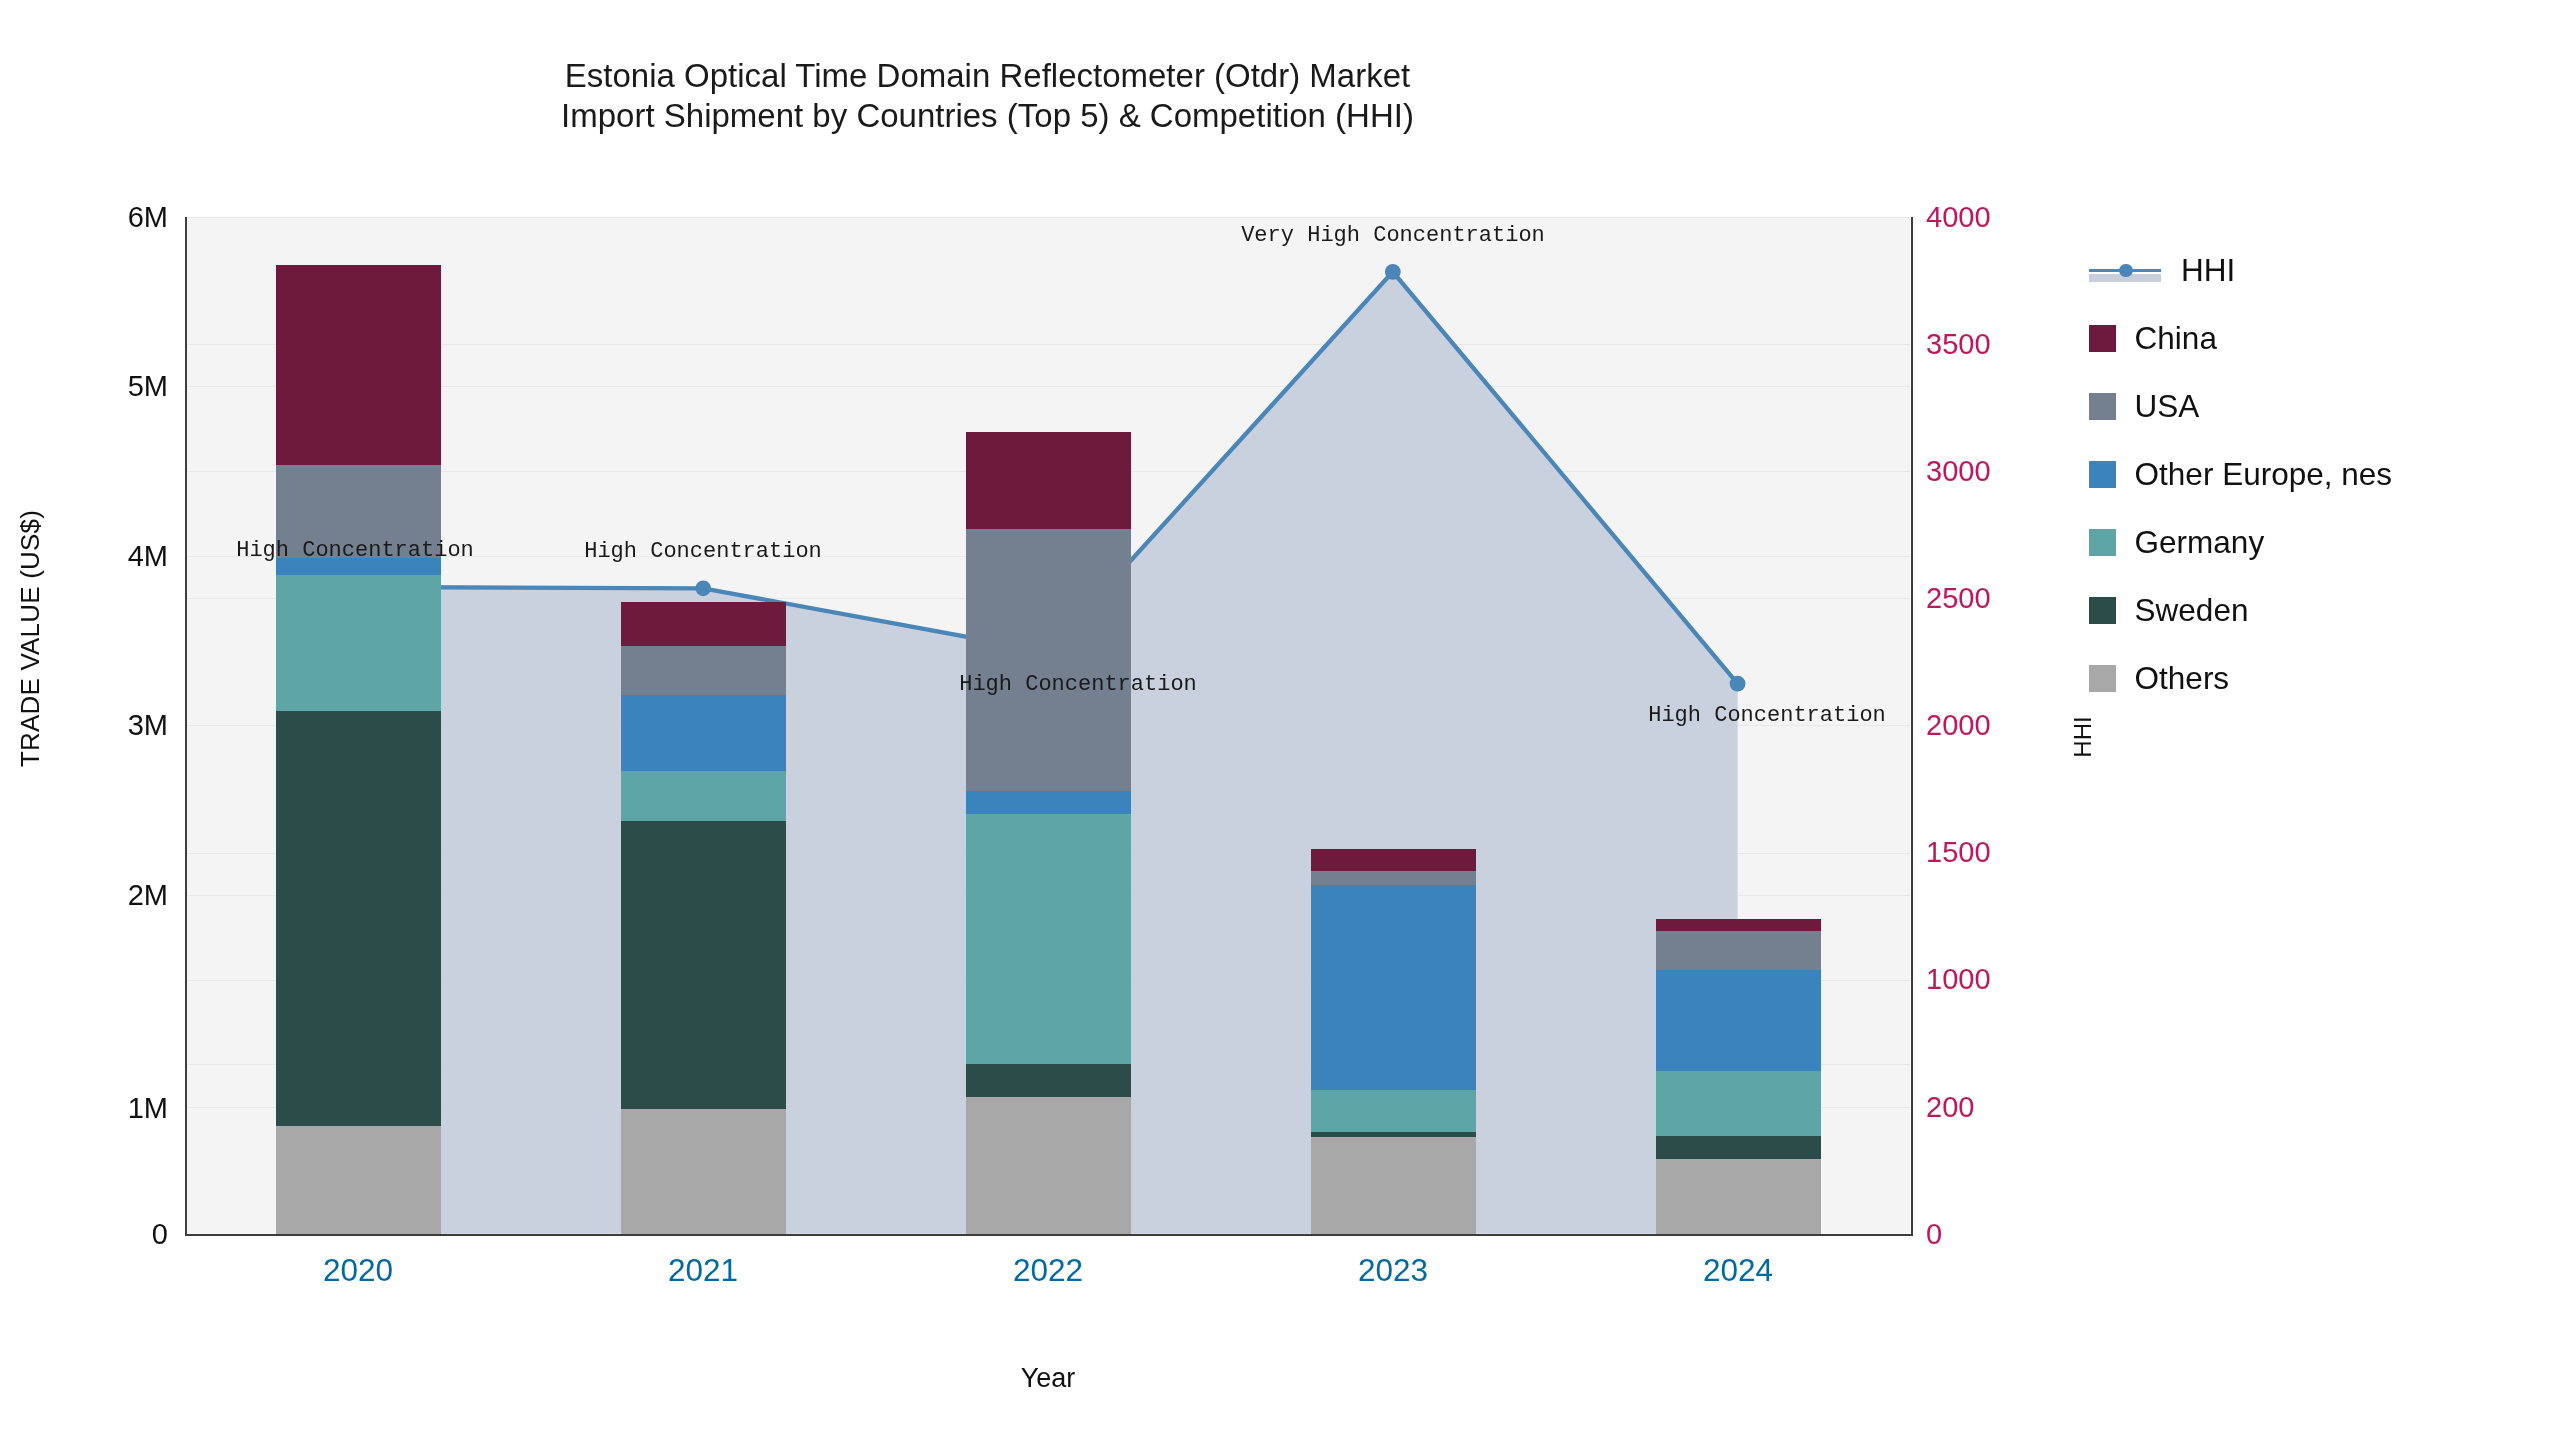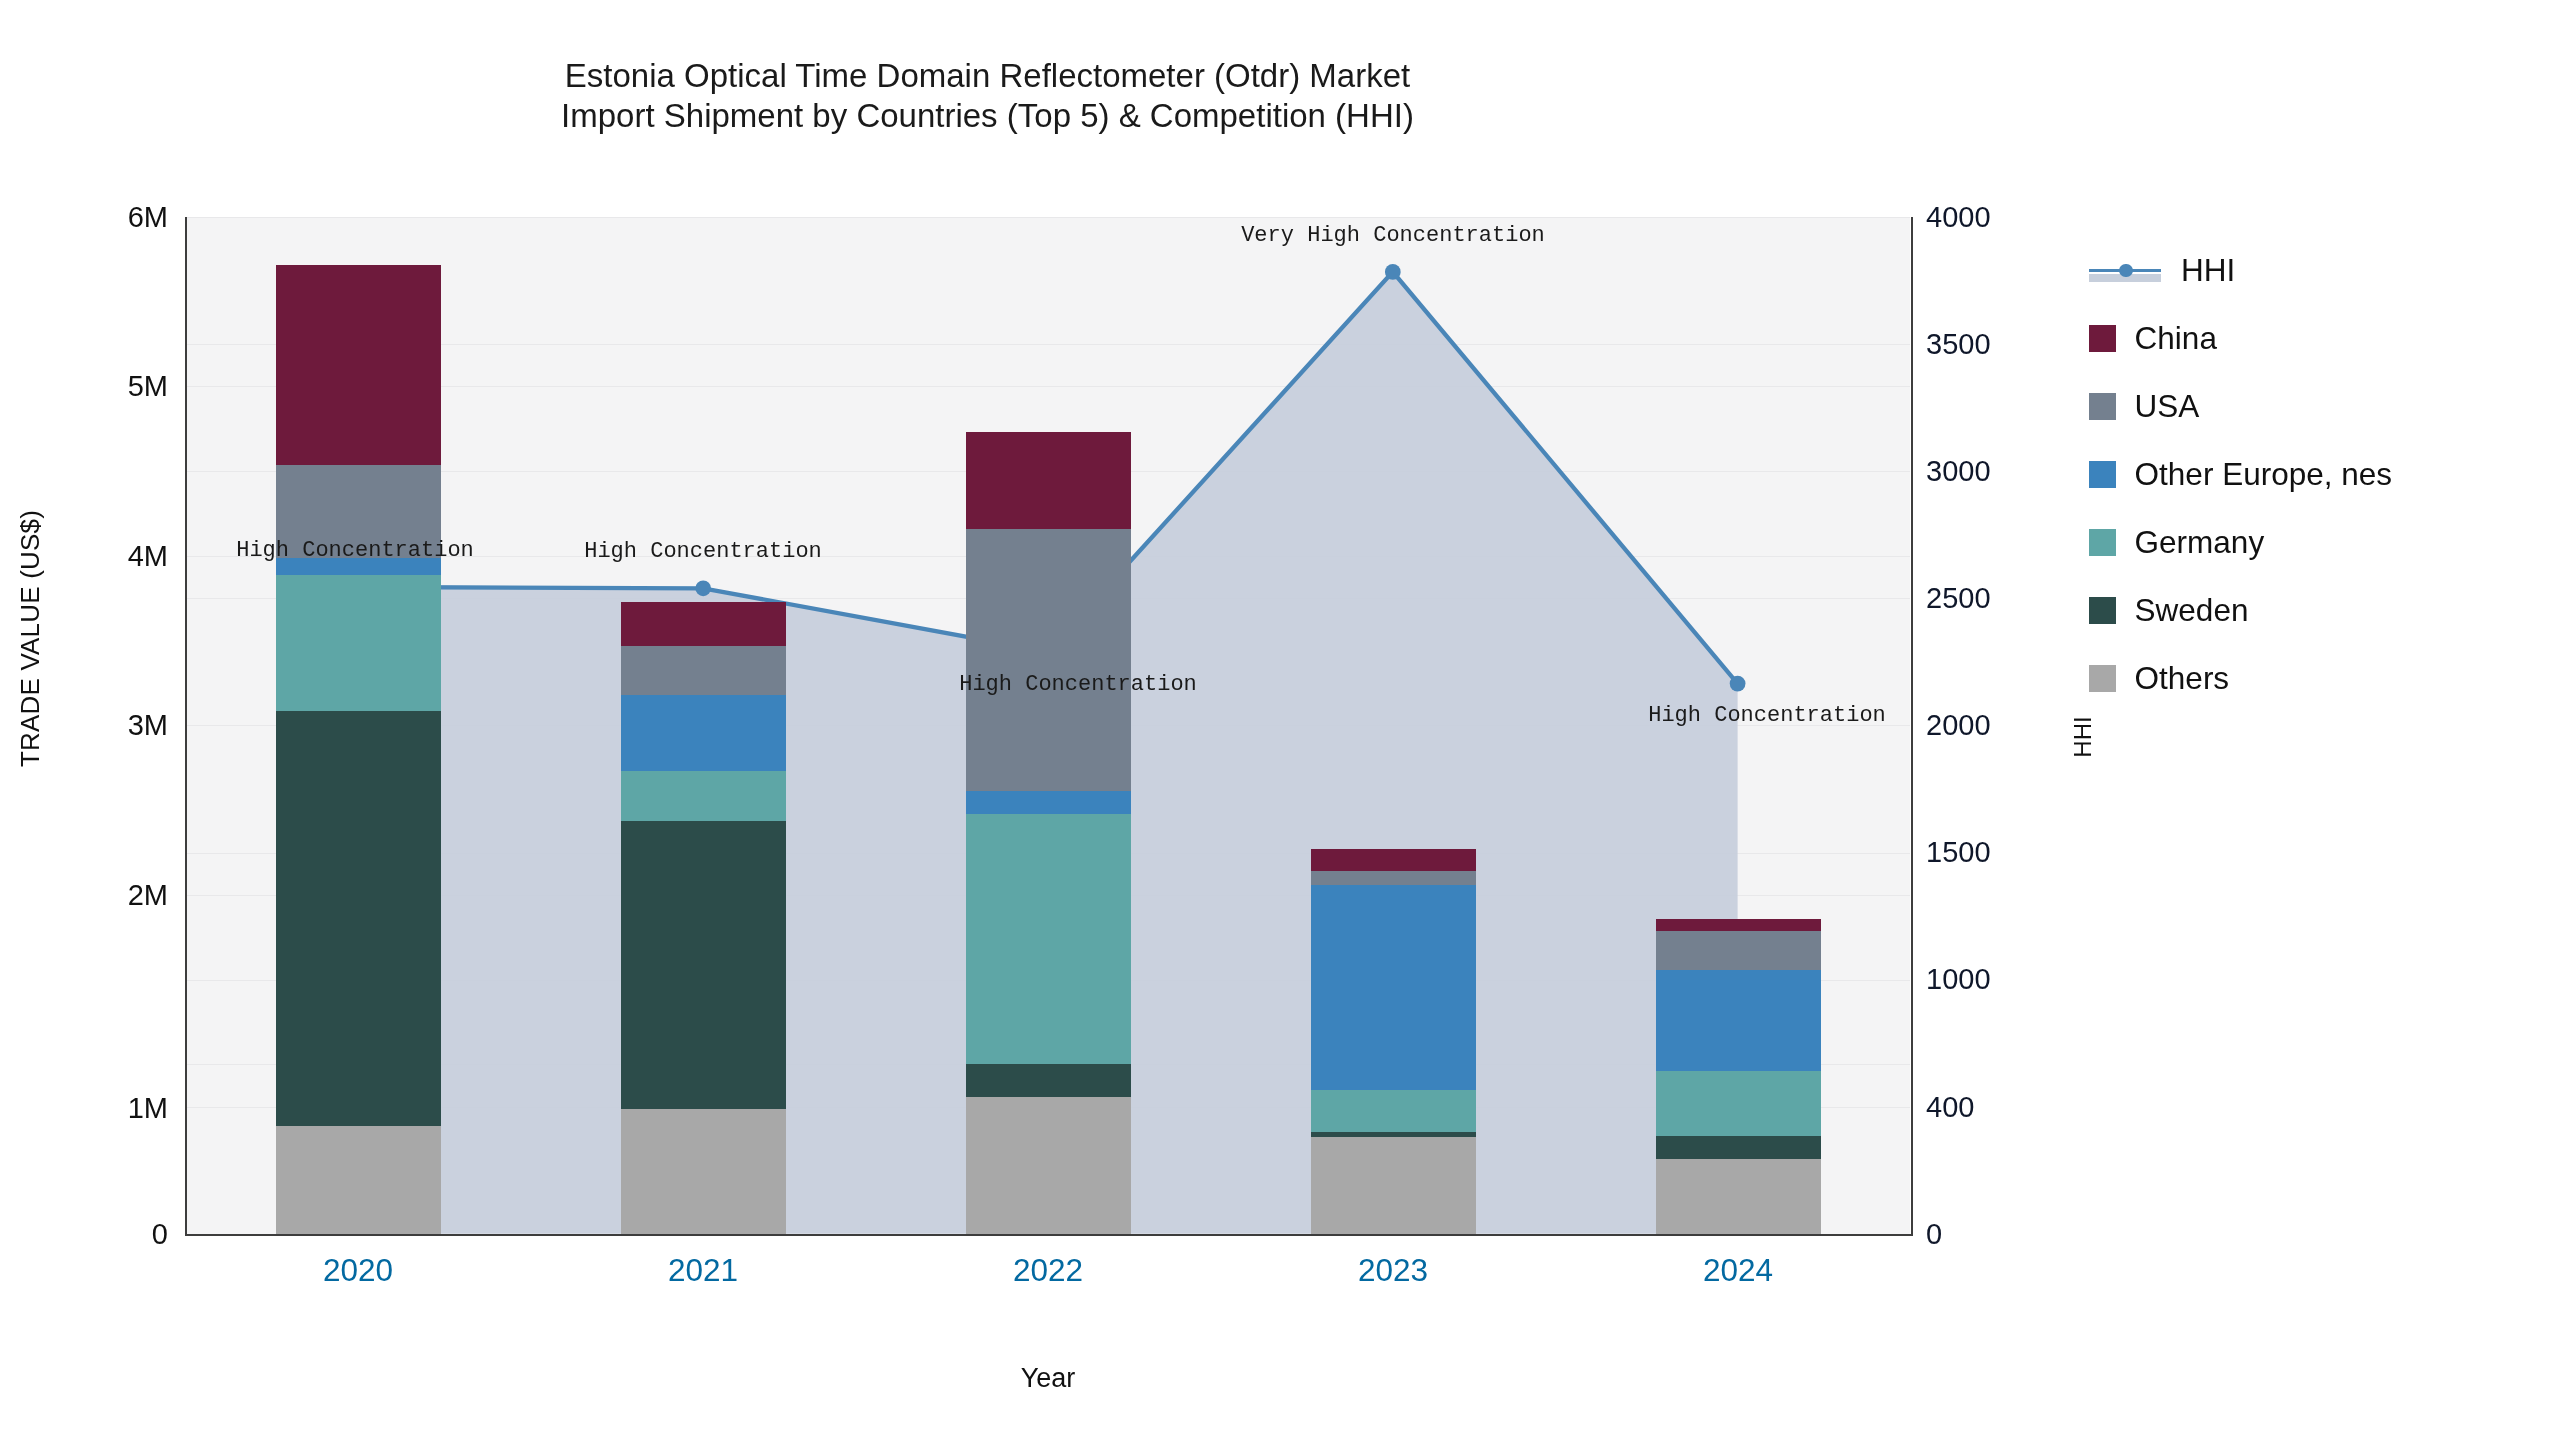--- a/index.html
+++ b/index.html
@@ -9,21 +9,21 @@
   .title{position:absolute;left:0;top:56px;width:1975px;text-align:center;font-size:33px;color:#1a1a1a;line-height:1.22;}
   .title div{white-space:nowrap;}
 
   .plot{position:absolute;left:186px;top:217px;width:1724px;height:1017px;background:#f4f4f5;}
   .gridline{position:absolute;left:0;width:100%;height:1.4px;background:#e8e8ea;}
 
   .axis-left-line{position:absolute;left:185px;top:217px;width:2.1px;height:1018px;background:#3d3d3d;}
   .axis-bottom-line{position:absolute;left:185px;top:1234px;width:1728px;height:2.1px;background:#3d3d3d;}
   .axis-right-line{position:absolute;left:1911px;top:217px;width:2.1px;height:1018px;background:#3d3d3d;}
   .ytick-l{position:absolute;left:0;width:168px;text-align:right;transform:translateY(-50%);font-size:29px;color:#111;}
-  .ytick-r{position:absolute;left:1926px;transform:translateY(-50%);font-size:29px;color:#0f172a;}
+  .ytick-r{position:absolute;left:1926px;transform:translateY(-50%);font-size:29px;color:#be185d;}
   .xtick{position:absolute;top:1252px;transform:translateX(-50%);font-size:31.5px;color:#0369a1;}
 
   .ylabel{position:absolute;left:-120px;top:623px;width:301px;text-align:center;transform:rotate(-90deg);font-size:26px;color:#111;letter-spacing:0.2px;}
   .y2label{position:absolute;left:2018px;top:723px;width:129px;text-align:center;transform:rotate(-90deg);font-size:24px;color:#111;}
   .xlabel{position:absolute;left:186px;top:1363px;width:1724px;text-align:center;font-size:27px;color:#111;}
 
   .bar{position:absolute;bottom:0;}
   .seg{position:absolute;left:0;width:100%;}
 
   .annot{position:absolute;transform:translateX(-50%);font-size:22px;color:#1a1a1a;white-space:nowrap;font-family:Liberation Mono, monospace;}
@@ -126,21 +126,21 @@
       <div class="ytick-l" style="top: 1234px;">0</div>
       <div class="ytick-l" style="top: 1108px;">1M</div>
       <div class="ytick-l" style="top: 895px;">2M</div>
       <div class="ytick-l" style="top: 725px;">3M</div>
       <div class="ytick-l" style="top: 556px;">4M</div>
       <div class="ytick-l" style="top: 386px;">5M</div>
       <div class="ytick-l" style="top: 217px;">6M</div>
     </div>
   <div id="y2ticks">
       <div class="ytick-r" style="top: 1234px;">0</div>
-      <div class="ytick-r" style="top: 1107px;">400</div>
+      <div class="ytick-r" style="top: 1107px;">200</div>
       <div class="ytick-r" style="top: 979px;">1000</div>
       <div class="ytick-r" style="top: 852px;">1500</div>
       <div class="ytick-r" style="top: 725px;">2000</div>
       <div class="ytick-r" style="top: 598px;">2500</div>
       <div class="ytick-r" style="top: 471px;">3000</div>
       <div class="ytick-r" style="top: 344px;">3500</div>
       <div class="ytick-r" style="top: 217px;">4000</div>
     </div>
   <div id="xticks">
       <div class="xtick" style="left: 358px;">2020</div>

